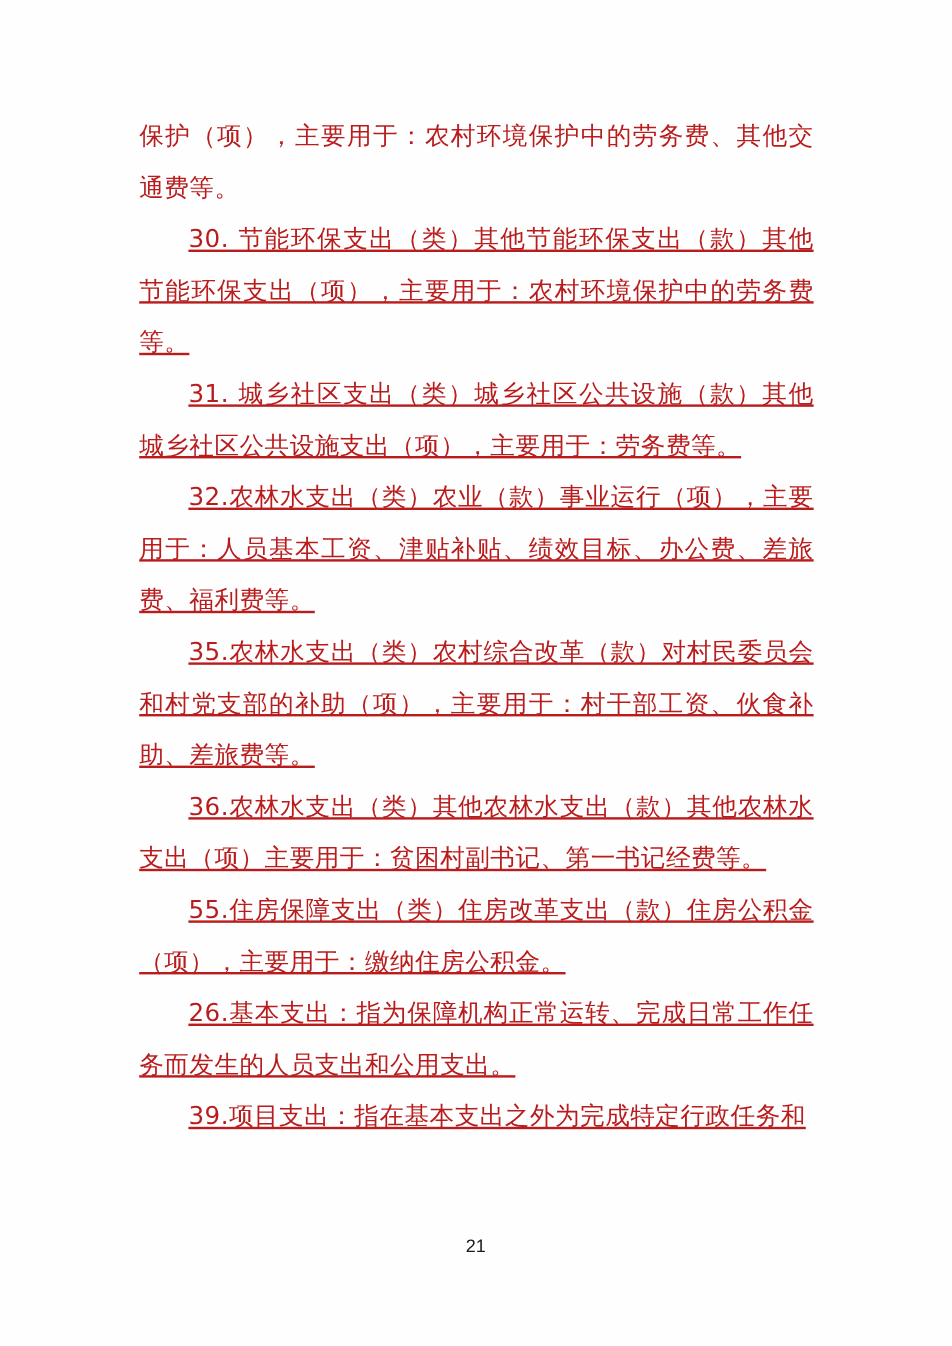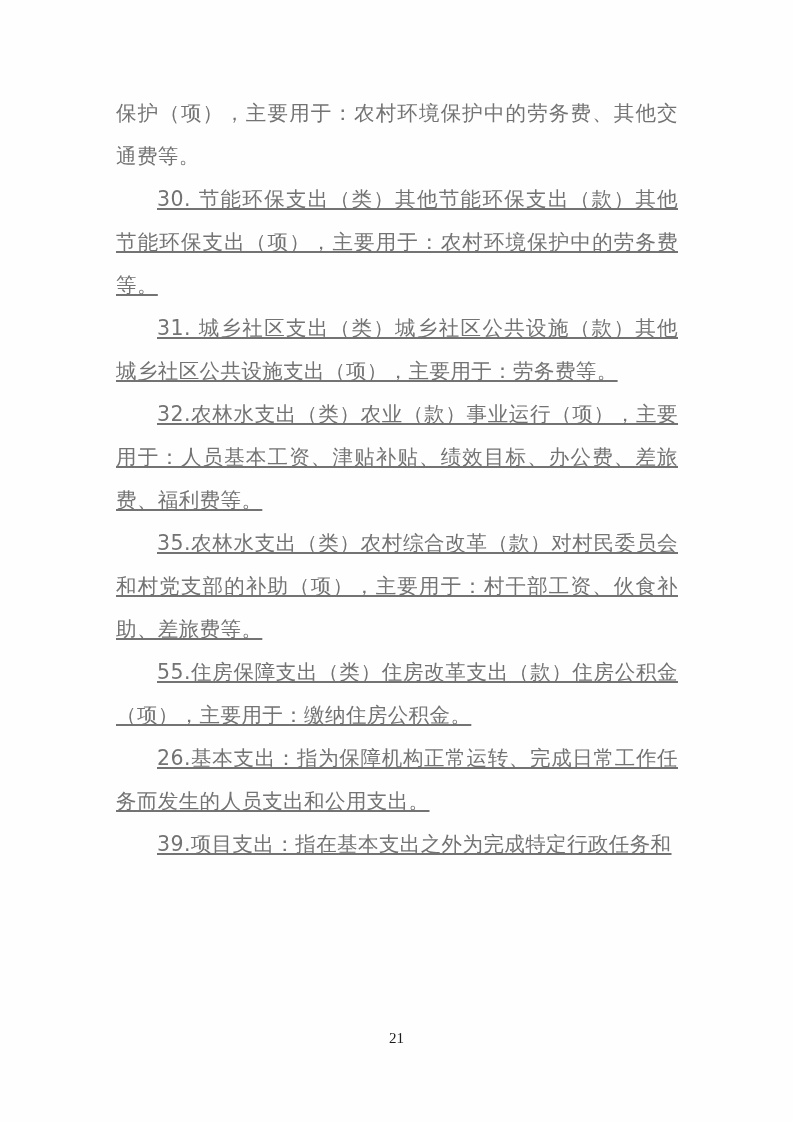--- a/index.html
+++ b/index.html
@@ -29,45 +29,46 @@
     top: 92px;
     width: 562px;
   }
   .para {
     font-size: 20.5px;
     line-height: 43px;
     letter-spacing: 0.4px;
     text-align: justify;
     text-justify: inter-ideograph;
     margin: 0;
-    color: #737373;
+    color: #b91c1c;
   }
   .indent {
     text-indent: 41px;
     text-decoration: underline;
   }
   .page-number {
     position: absolute;
     left: 0;
     top: 1030px;
     width: 793px;
     text-align: center;
     font-size: 15px;
     color: #1b1b1b;
-    font-family: Liberation Serif, serif;
+    font-family: Liberation Sans, sans-serif;
   }
 </style>
 </head>
 <body>
 
 <div class="page">
   <div class="content">
     <p class="para">保护（项），主要用于：农村环境保护中的劳务费、其他交通费等。</p>
     <p class="para indent">30. 节能环保支出（类）其他节能环保支出（款）其他节能环保支出（项），主要用于：农村环境保护中的劳务费等。</p>
     <p class="para indent">31. 城乡社区支出（类）城乡社区公共设施（款）其他城乡社区公共设施支出（项），主要用于：劳务费等。</p>
     <p class="para indent">32.农林水支出（类）农业（款）事业运行（项），主要用于：人员基本工资、津贴补贴、绩效目标、办公费、差旅费、福利费等。</p>
     <p class="para indent">35.农林水支出（类）农村综合改革（款）对村民委员会和村党支部的补助（项），主要用于：村干部工资、伙食补助、差旅费等。</p>
+    <p class="para indent">36.农林水支出（类）其他农林水支出（款）其他农林水支出（项）主要用于：贫困村副书记、第一书记经费等。</p>
     <p class="para indent">55.住房保障支出（类）住房改革支出（款）住房公积金（项），主要用于：缴纳住房公积金。</p>
     <p class="para indent">26.基本支出：指为保障机构正常运转、完成日常工作任务而发生的人员支出和公用支出。</p>
     <p class="para indent">39.项目支出：指在基本支出之外为完成特定行政任务和</p>
   </div>
   <div class="page-number">21</div>
 </div>
 
 </body></html>

